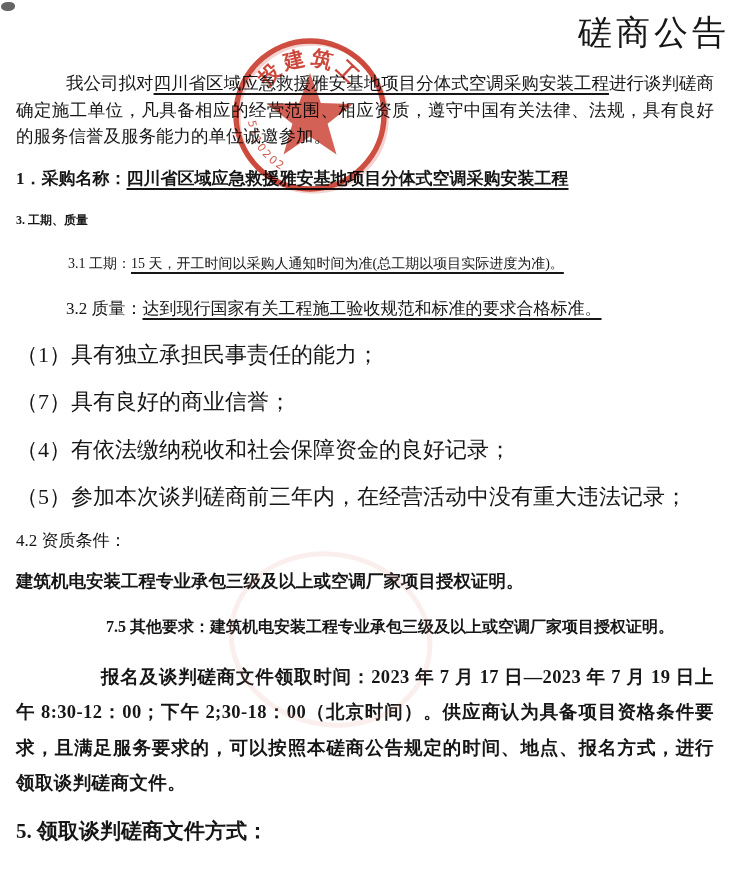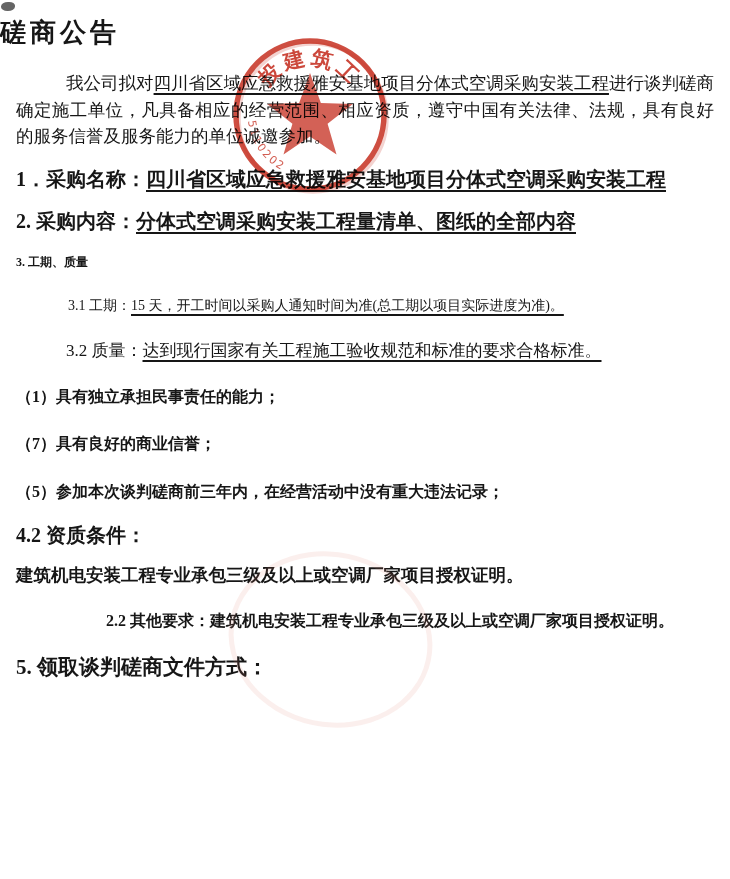--- a/index.html
+++ b/index.html
@@ -8,47 +8,47 @@
     width:730px;height:879px;
     margin:0 auto;
     background:#ffffff;
     overflow:hidden;
     font-family:"Liberation Serif","DejaVu Serif",serif;
     color:#161616;
   }
   .page p{margin:16px;padding:0;}
   .title{
     margin:12px 0 0 0;
-    text-align:left;
-    font-size:26px;font-weight:bold;letter-spacing:4px;
+    text-align:right;
+    font-size:34px;font-weight:normal;letter-spacing:4px;
     line-height:42px;
   }
   .intro{
     margin:18px 56px 0 60px;
     font-size:17.5px;line-height:26.5px;
     text-indent:50px;text-align:justify;
   }
   .item12{
     margin:0 40px 0 130px;
-    font-size:20px;line-height:26px;font-weight:bold;
+    font-size:17px;line-height:26px;font-weight:bold;
   }
   .sec3{margin:4px 0 0 140px;font-size:12px;line-height:25px;font-weight:bold;}
   .i31{
     margin:3px 56px 0 108px;text-indent:52px;
     font-size:14px;line-height:30px;font-weight:normal;text-align:justify;
   }
   .i32{
     margin:0 50px 0 108px;text-indent:50px;
     font-size:17px;line-height:28px;font-weight:normal;
   }
   .sec4{margin:0 0 0 147px;font-size:17.5px;line-height:28px;font-weight:bold;}
   .sec41{margin:6px 0 0 152px;font-size:17px;line-height:27px;font-weight:normal;}
   .conds{margin-top:3px;}
-  .cond{margin:0 40px 0 145px;font-size:16px;line-height:31.5px;font-weight:bold;}
-  .sec42h{margin:2px 0 0 150px;font-size:20px;line-height:24px;font-weight:bold;}
+  .cond{margin:0 40px 0 145px;font-size:22px;line-height:31.5px;font-weight:normal;}
+  .sec42h{margin:2px 0 0 150px;font-size:17px;line-height:24px;font-weight:normal;}
   .sec42b{margin:0 40px 0 95px;font-size:17.5px;line-height:25px;font-weight:bold;}
   .sec43{
     margin:12px 56px 0 65px;text-indent:90px;
     font-size:16px;line-height:34px;font-weight:bold;text-align:justify;
   }
   .reg{
     margin:0 28px 0 10px;text-indent:85px;
     font-size:18.5px;line-height:35.5px;font-weight:bold;
     text-align:justify;letter-spacing:.4px;
   }
@@ -117,37 +117,38 @@
   </svg>
 
   <div class="ghost-stamp"></div>
 
   <h1 class="title">磋商公告</h1>
 
   <p class="intro"><span>我公司拟对</span><span class="u">四川省区域应急救援雅安基地项目分体式空调采购安装工程</span><span>进行谈判磋商确定施工单位，凡具备相应的经营范围、相应资质，遵守中国有关法律、法规，具有良好的服务信誉及服务能力的单位诚邀参加。</span></p>
 
   <p class="item12"><span>1．采购名称：</span><span class="u">四川省区域应急救援雅安基地项目分体式空调采购安装工程</span></p>
 
-  <p class="item12"><span>2. 采购内容：</span><span class="u">分体式空调采购安装工程量清单、图纸的全部内容</span></p>
 
   <p class="sec3">3. 工期、质量</p>
 
   <p class="i31"><span>3.1 工期：</span><span class="u">15 天，开工时间以采购人通知时间为准(总工期以项目实际进度为准)。</span></p>
 
   <p class="i32"><span>3.2 质量：</span><span class="u">达到现行国家有关工程施工验收规范和标准的要求合格标准。</span></p>
 
 
 
   <div class="conds">
     <p class="cond">（1）具有独立承担民事责任的能力；</p>
     <p class="cond">（7）具有良好的商业信誉；</p>
+    <p class="cond">（4）有依法缴纳税收和社会保障资金的良好记录；</p>
     <p class="cond">（5）参加本次谈判磋商前三年内，在经营活动中没有重大违法记录；</p>
   </div>
 
   <p class="sec42h">4.2 资质条件：</p>
   <p class="sec42b">建筑机电安装工程专业承包三级及以上或空调厂家项目授权证明。</p>
 
-  <p class="sec43"><span>2.2 其他要求：</span><span>建筑机电安装工程专业承包三级及以上或空调厂家项目授权证明。</span></p>
+  <p class="sec43"><span>7.5 其他要求：</span><span>建筑机电安装工程专业承包三级及以上或空调厂家项目授权证明。</span></p>
 
+  <p class="reg"><span>报名及谈判磋商文件领取时间：</span><span>2023 年 7 月 17 日—2023 年 7 月 19 日上午 8:30-12：00；下午 2;30-18：00（北京时间）。供应商认为具备项目资格条件要求，且满足服务要求的，可以按照本磋商公告规定的时间、地点、报名方式，进行领取谈判磋商文件。</span></p>
 
   <p class="sec5">5. 领取谈判磋商文件方式：</p>
 
 </div>
 
 </body></html>

